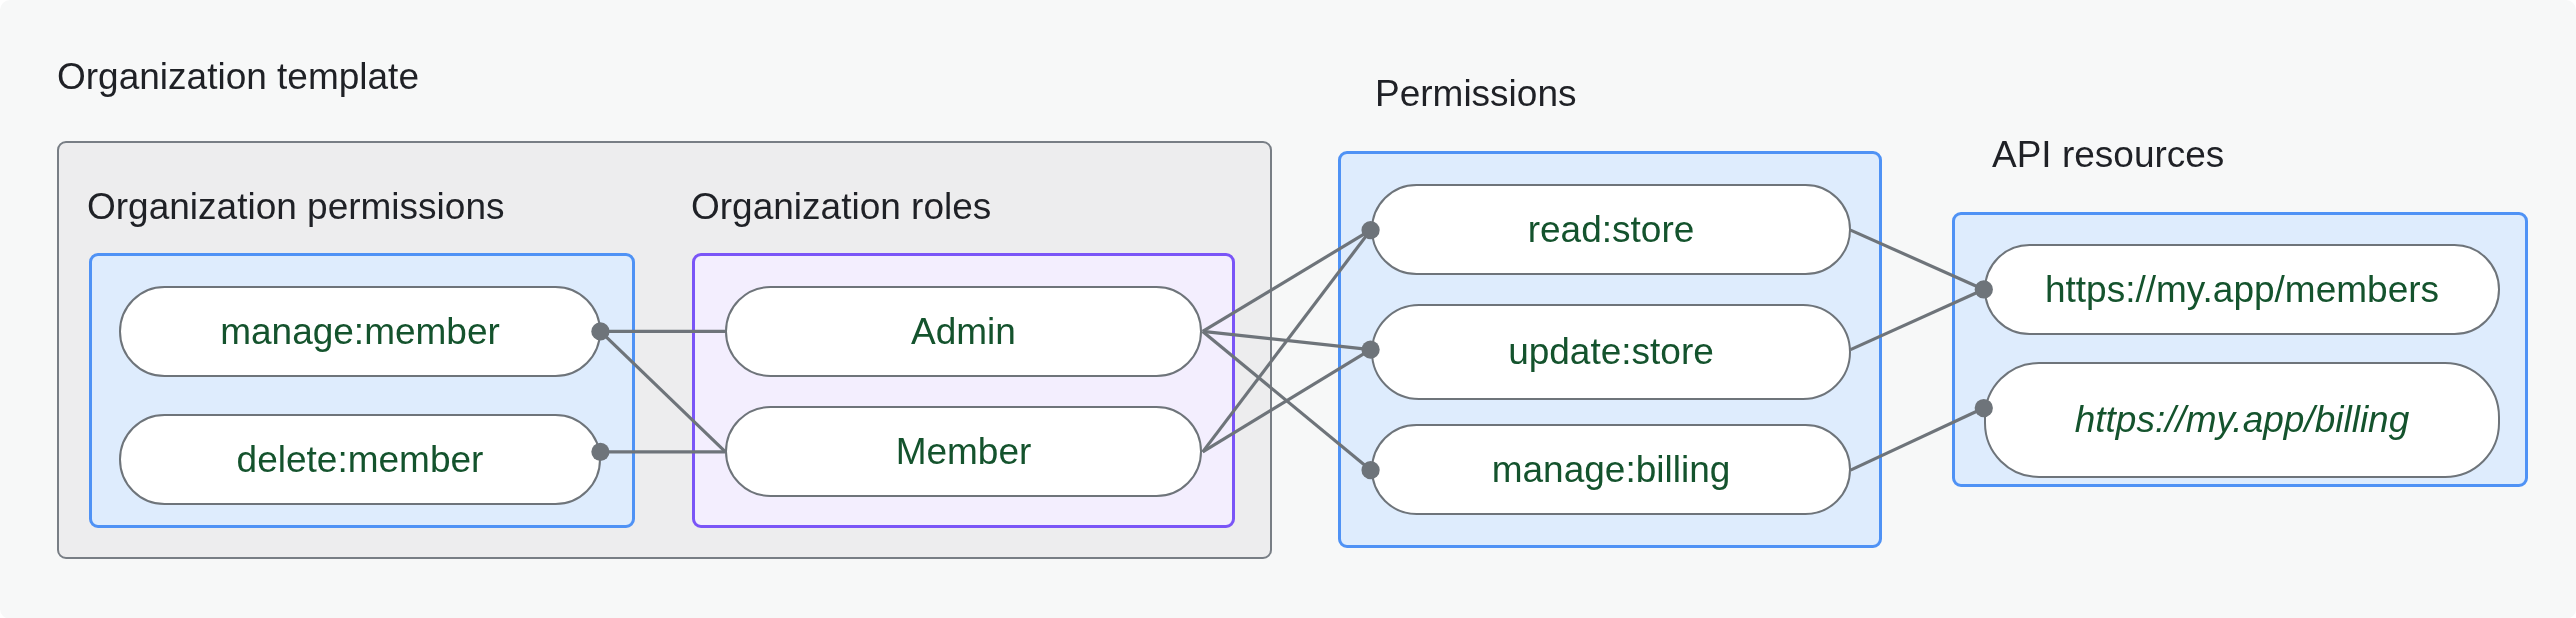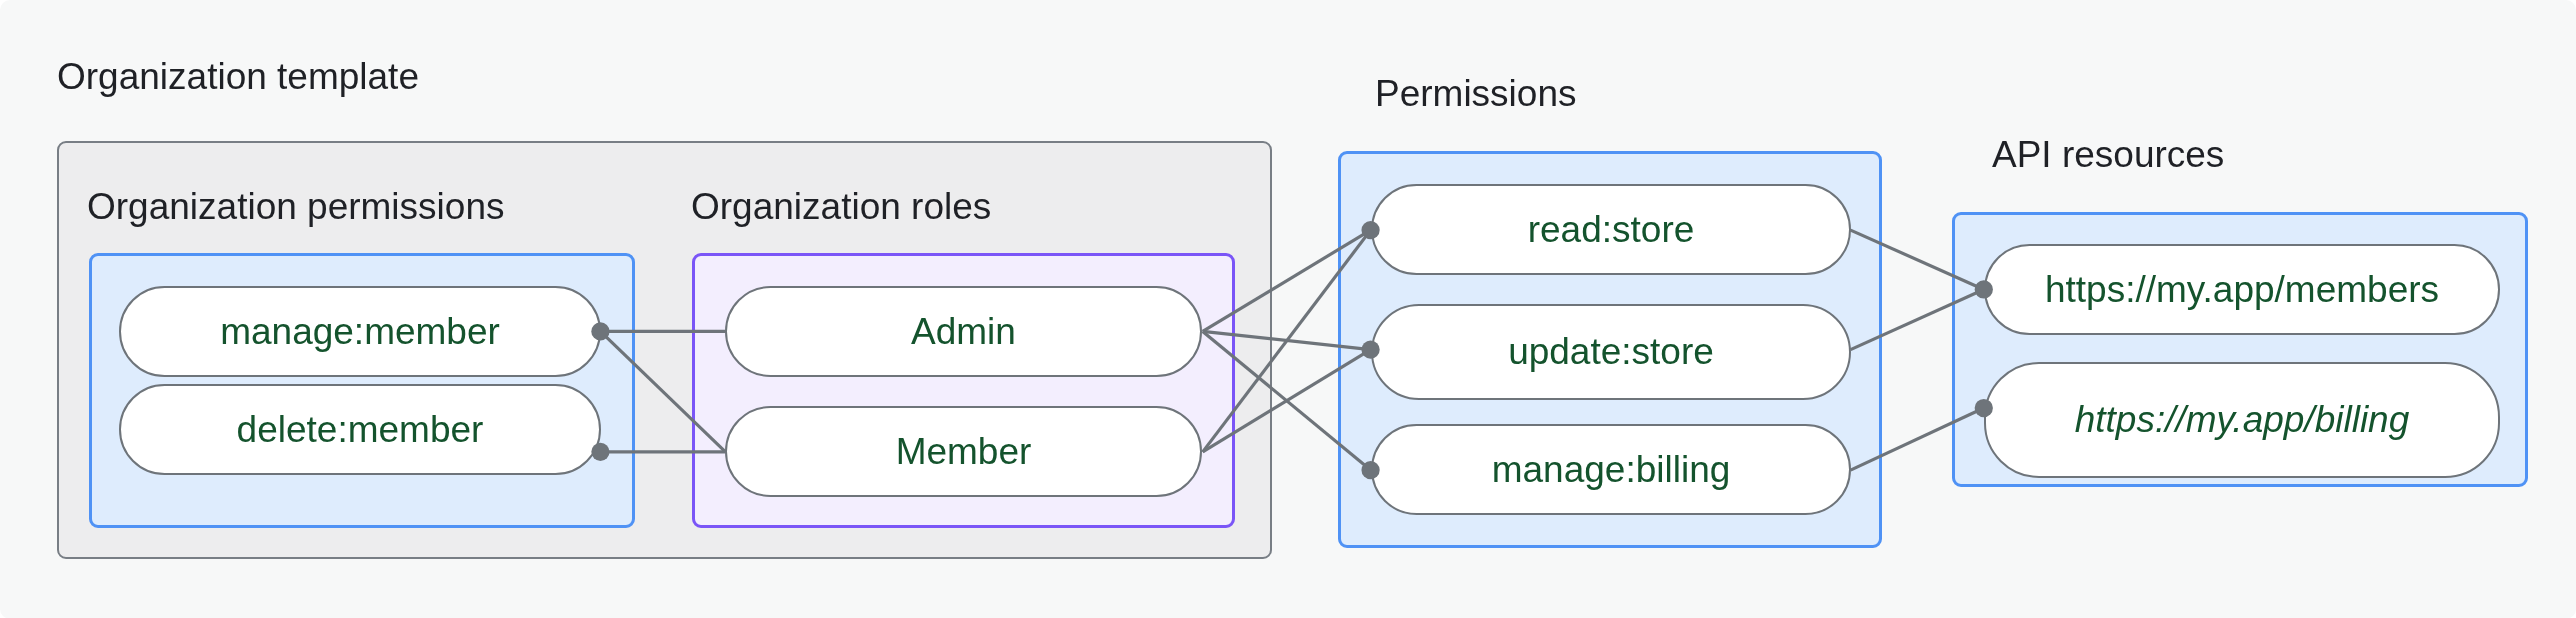--- a/index.html
+++ b/index.html
@@ -30,21 +30,21 @@
   <div class="label" style="left:691px;top:188px;">Organization roles</div>
   <div class="panel purple" style="left:692px;top:253px;width:543px;height:275px;"></div>
 
   <div class="label" style="left:1375px;top:75px;">Permissions</div>
   <div class="panel blue" style="left:1338px;top:151px;width:544px;height:397px;"></div>
 
   <div class="label" style="left:1950px;top:136px;margin-left:42px;">API resources</div>
   <div class="panel blue" style="left:1952px;top:212px;width:576px;height:275px;"></div>
 
   <div class="pill" style="left:119px;top:286px;width:482px;height:91px;">manage:member</div>
-  <div class="pill" style="left:119px;top:384px;width:482px;height:91px;">delete:member</div>
+  <div class="pill" style="left:119px;top:414px;width:482px;height:91px;">delete:member</div>
 
   <div class="pill" style="left:725px;top:286px;width:477px;height:91px;text-align:right;">Admin</div>
   <div class="pill" style="left:725px;top:406px;width:477px;height:91px;">Member</div>
 
   <div class="pill" style="left:1371px;top:184px;width:480px;height:91px;">read:store</div>
   <div class="pill" style="left:1371px;top:304px;width:480px;height:96px;">update:store</div>
   <div class="pill" style="left:1371px;top:424px;width:480px;height:91px;">manage:billing</div>
 
   <div class="pill" style="left:1984px;top:244px;width:516px;height:91px;">https://my.app/members</div>
   <div class="pill" style="left:1984px;top:362px;width:516px;height:116px;font-style:italic;">https://my.app/billing</div>

